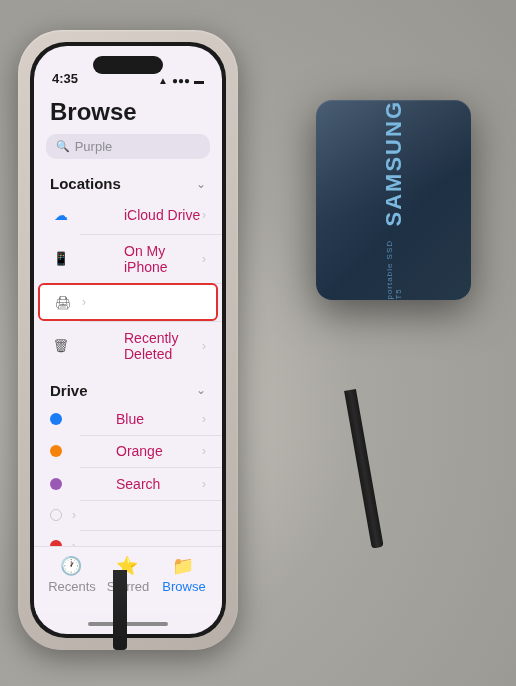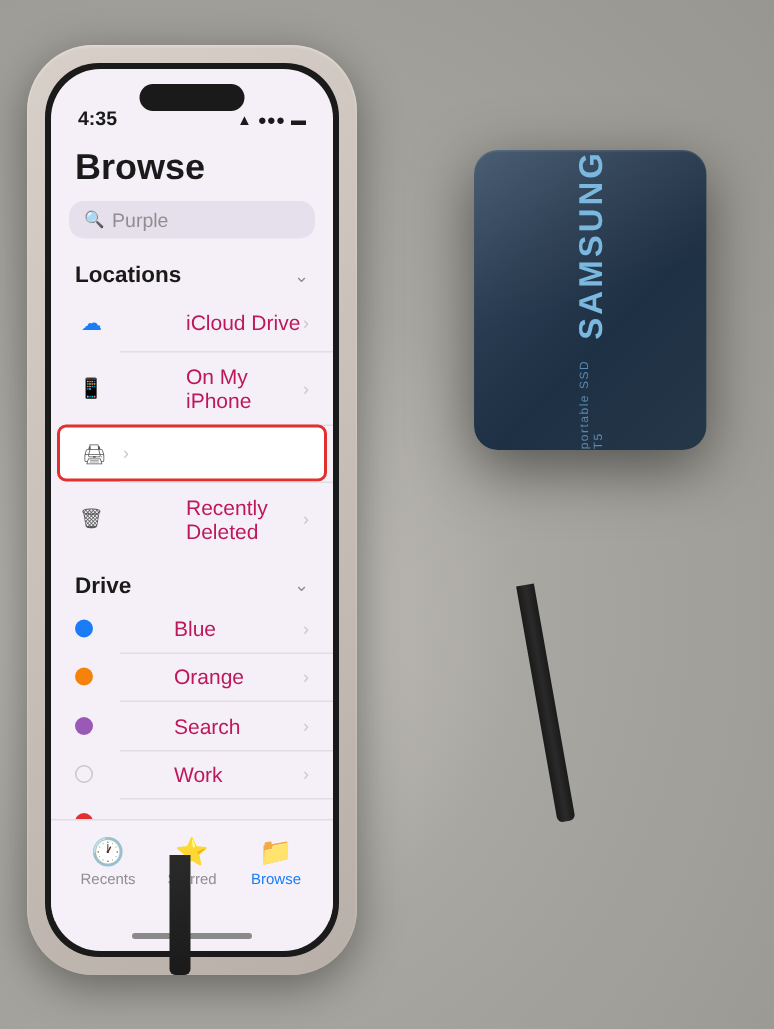--- a/index.html
+++ b/index.html
@@ -251,21 +251,21 @@
     .tab-icon {
       font-size: 18px;
       color: #8e8e93;
     }
 
     .tab-icon.active {
       color: #1a7df5;
     }
 
     .tab-label {
-      font-size: 10px;
+      font-size: 13px;
       color: #8e8e93;
     }
 
     .tab-label.active {
       color: #1a7df5;
     }
 
     
     .home-indicator {
       height: 20px;
@@ -469,21 +469,20 @@
 
             <div class="list-item">
               <div class="tag-dot" style="background:#9b59b6;margin-right:10px;flex-shrink:0;"></div>
               <span class="list-item-text">Search</span>
               <span class="list-item-chevron">›</span>
             </div>
             <div class="list-divider"></div>
 
             <div class="list-item">
               <div class="tag-dot empty" style="margin-right:10px;flex-shrink:0;"></div>
-              <span class="list-item-text">Work</span>
               <span class="list-item-chevron">›</span>
             </div>
             <div class="list-divider"></div>
 
             <div class="list-item">
               <div class="tag-dot" style="background:#e03030;margin-right:10px;flex-shrink:0;"></div>
               <span class="list-item-chevron">›</span>
             </div>
             <div class="list-divider"></div>
 

